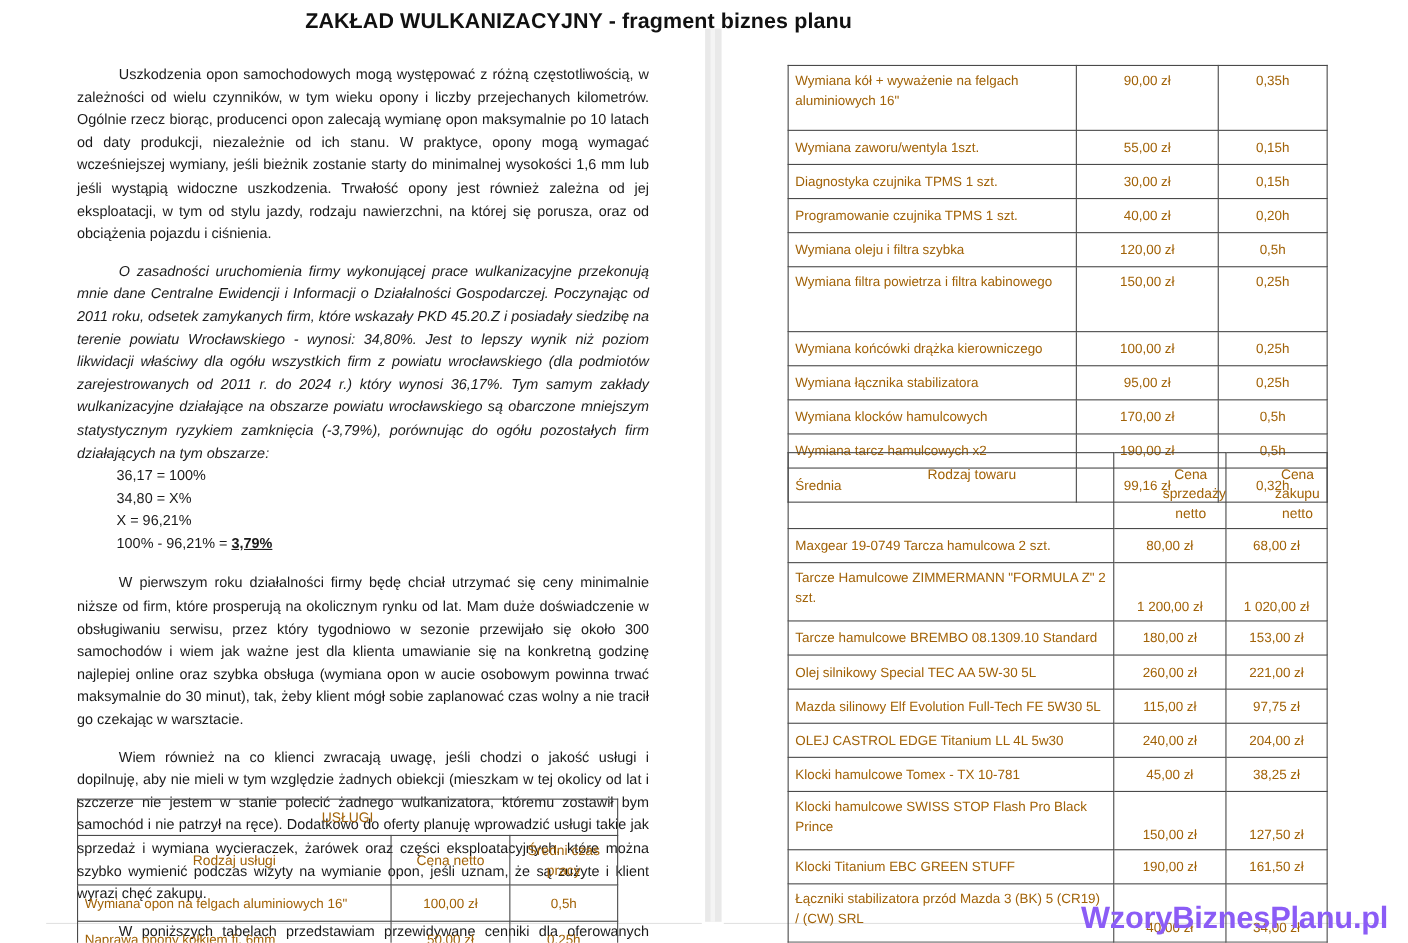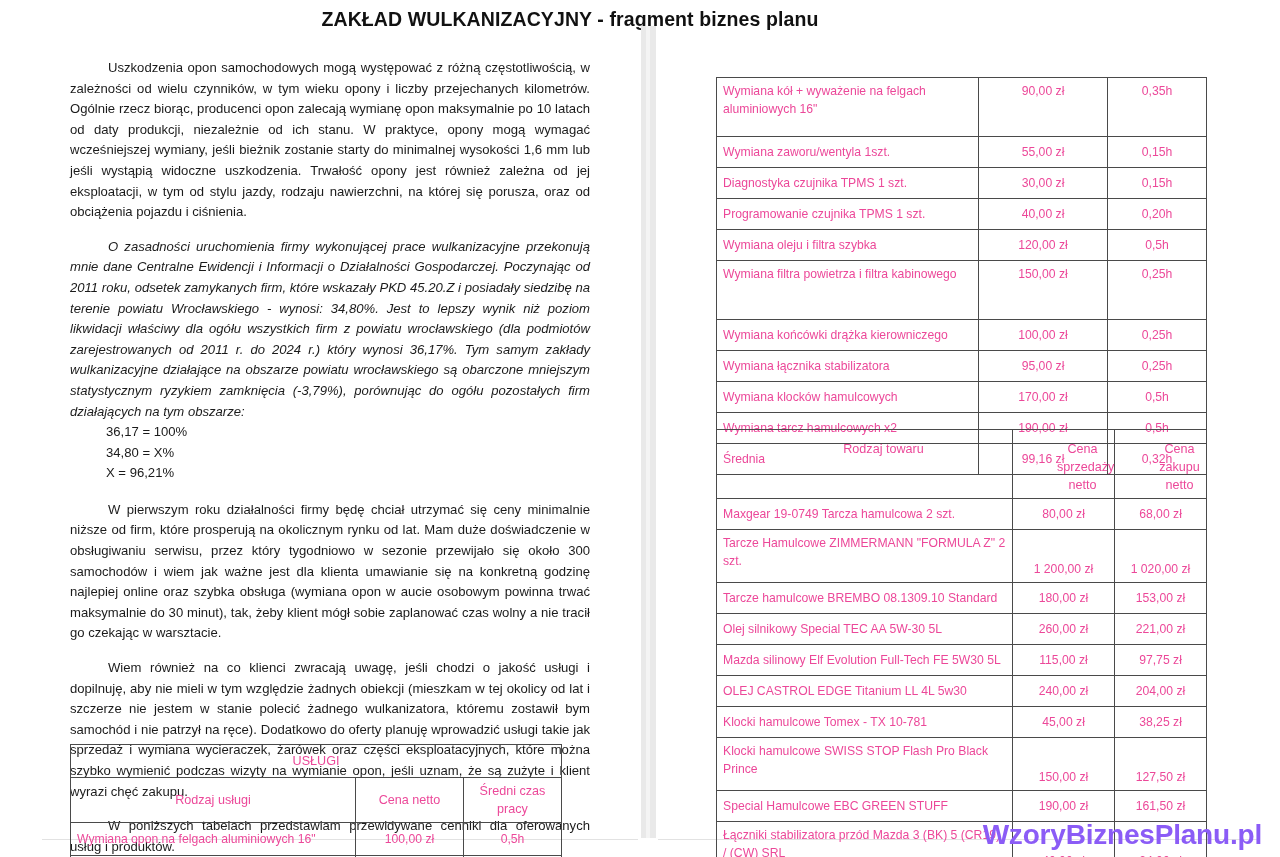--- a/index.html
+++ b/index.html
@@ -22,21 +22,20 @@
   .page-title {
     position: absolute;
     top: 8px;
     left: 0;
     width: 1052px;
     text-align: center;
     font-size: 19.5px;
     font-weight: bold;
     letter-spacing: .1px;
     color: #111111;
-    margin-left: 44px;
   }
 
   
   .col-divider {
     position: absolute;
     top: 26px;
     left: 641px;
     width: 15px;
     height: 812px;
     background: #e9e9e9;
@@ -91,22 +90,21 @@
     line-height: 20.6px;
   }
   .calc-line { white-space: pre; }
   .calc-underline { text-decoration: underline; font-weight: bold; }
 
   
   table.doc-table {
     border-collapse: collapse;
     table-layout: fixed;
     font-size: 12.2px;
-    color: #ec4899;
-    margin-top: 18px;
+    color: #a16207;
   }
   table.doc-table td, table.doc-table th {
     border: 1px solid #4a4a4a;
     padding: 4px 6px;
     vertical-align: middle;
     font-weight: normal;
     line-height: 18px;
   }
   .tbl-title {
     text-align: center;
@@ -190,20 +188,21 @@
 <div class="bottom-rule-right"></div>
 
 <div class="left-col">
   <p class="para indent">Uszkodzenia opon samochodowych mogą występować z różną częstotliwością, w zależności od wielu czynników, w tym wieku opony i liczby przejechanych kilometrów. Ogólnie rzecz biorąc, producenci opon zalecają wymianę opon maksymalnie po 10 latach od daty produkcji, niezależnie od ich stanu. W praktyce, opony mogą wymagać wcześniejszej wymiany, jeśli bieżnik zostanie starty do minimalnej wysokości 1,6 mm lub jeśli wystąpią widoczne uszkodzenia. Trwałość opony jest również zależna od jej eksploatacji, w tym od stylu jazdy, rodzaju nawierzchni, na której się porusza, oraz od obciążenia pojazdu i ciśnienia.</p>
   <p class="para indent tight">O zasadności uruchomienia firmy wykonującej prace wulkanizacyjne przekonują mnie dane Centralne Ewidencji i Informacji o Działalności Gospodarczej. Poczynając od 2011 roku, odsetek zamykanych firm, które wskazały PKD 45.20.Z i posiadały siedzibę na terenie powiatu Wrocławskiego - wynosi: 34,80%. Jest to lepszy wynik niż poziom likwidacji właściwy dla ogółu wszystkich firm z powiatu wrocławskiego (dla podmiotów zarejestrowanych od 2011 r. do 2024 r.) który wynosi 36,17%. Tym samym zakłady wulkanizacyjne działające na obszarze powiatu wrocławskiego są obarczone mniejszym statystycznym ryzykiem zamknięcia (-3,79%), porównując do ogółu pozostałych firm działających na tym obszarze:</p>
 
   <div class="calc-block">
     <div class="calc-line">36,17 = 100%</div>
     <div class="calc-line">34,80 = X%</div>
     <div class="calc-line">X = 96,21%</div>
+    <div class="calc-line"><span>100% - 96,21% = </span><span class="calc-underline">3,79%</span></div>
   </div>
 
   <p class="para indent">W pierwszym roku działalności firmy będę chciał utrzymać się ceny minimalnie niższe od firm, które prosperują na okolicznym rynku od lat. Mam duże doświadczenie w obsługiwaniu serwisu, przez który tygodniowo w sezonie przewijało się około 300 samochodów i wiem jak ważne jest dla klienta umawianie się na konkretną godzinę najlepiej online oraz szybka obsługa (wymiana opon w aucie osobowym powinna trwać maksymalnie do 30 minut), tak, żeby klient mógł sobie zaplanować czas wolny a nie tracił go czekając w warsztacie.</p>
   <p class="para indent">Wiem również na co klienci zwracają uwagę, jeśli chodzi o jakość usługi i dopilnuję, aby nie mieli w tym względzie żadnych obiekcji (mieszkam w tej okolicy od lat i szczerze nie jestem w stanie polecić żadnego wulkanizatora, któremu zostawił bym samochód i nie patrzył na ręce). Dodatkowo do oferty planuję wprowadzić usługi takie jak sprzedaż i wymiana wycieraczek, żarówek oraz części eksploatacyjnych, które można szybko wymienić podczas wizyty na wymianie opon, jeśli uznam, że są zużyte i klient wyrazi chęć zakupu.</p>
   <p class="para indent">W poniższych tabelach przedstawiam przewidywane cenniki dla oferowanych usług i produktów.</p>
 </div>
 
 <div id="services-table-wrap">
   <table class="doc-table" id="services-table">
     <colgroup>
@@ -356,21 +355,21 @@
         <td class="cell-left">Klocki hamulcowe Tomex - TX 10-781</td>
         <td class="cell-center">45,00 zł</td>
         <td class="cell-center">38,25 zł</td>
       </tr>
       <tr class="two-line">
         <td class="cell-left">Klocki hamulcowe SWISS STOP Flash Pro Black Prince</td>
         <td class="cell-center">150,00 zł</td>
         <td class="cell-center">127,50 zł</td>
       </tr>
       <tr>
-        <td class="cell-left">Special Hamulcowe EBC GREEN STUFF</td>
+        <td class="cell-left">Klocki Titanium EBC GREEN STUFF</td>
         <td class="cell-center">190,00 zł</td>
         <td class="cell-center">161,50 zł</td>
       </tr>
       <tr class="two-line">
         <td class="cell-left">Łączniki stabilizatora przód Mazda 3 (BK) 5 (CR19) / (CW) SRL</td>
         <td class="cell-center">40,00 zł</td>
         <td class="cell-center">34,00 zł</td>
       </tr>
       <tr>
         <td class="cell-left">TRW ŁĄCZNIK STABILIZATORA JTS0008 JTS0008</td>

